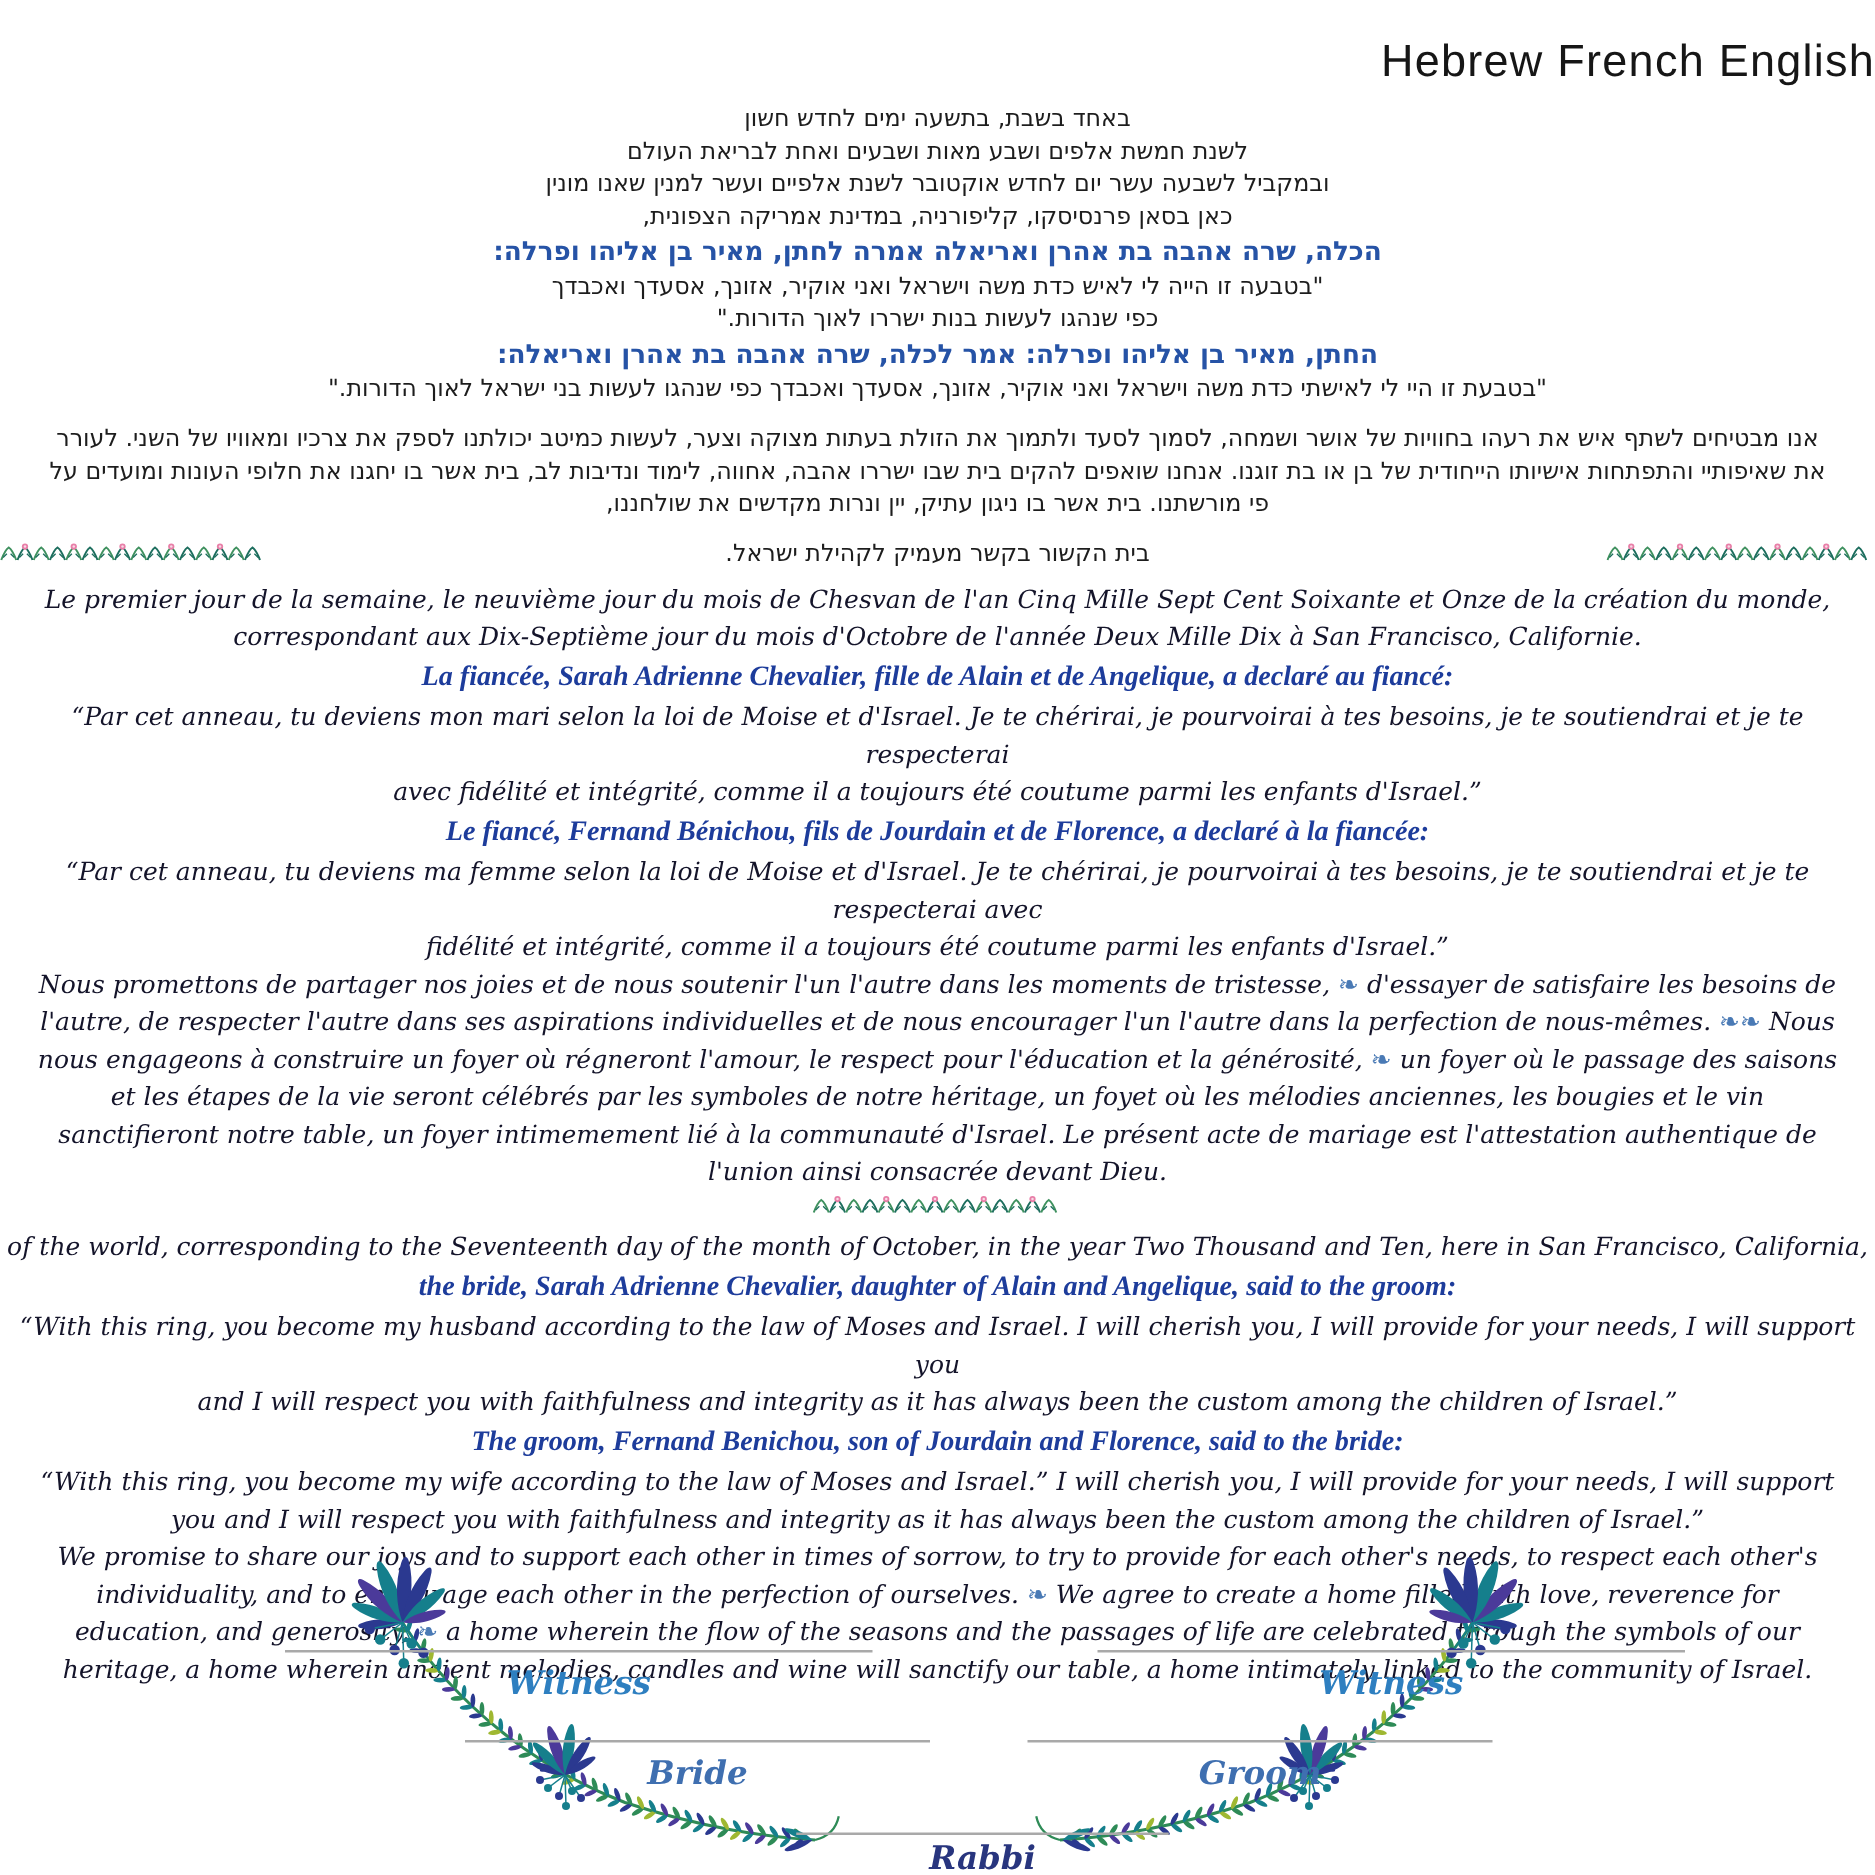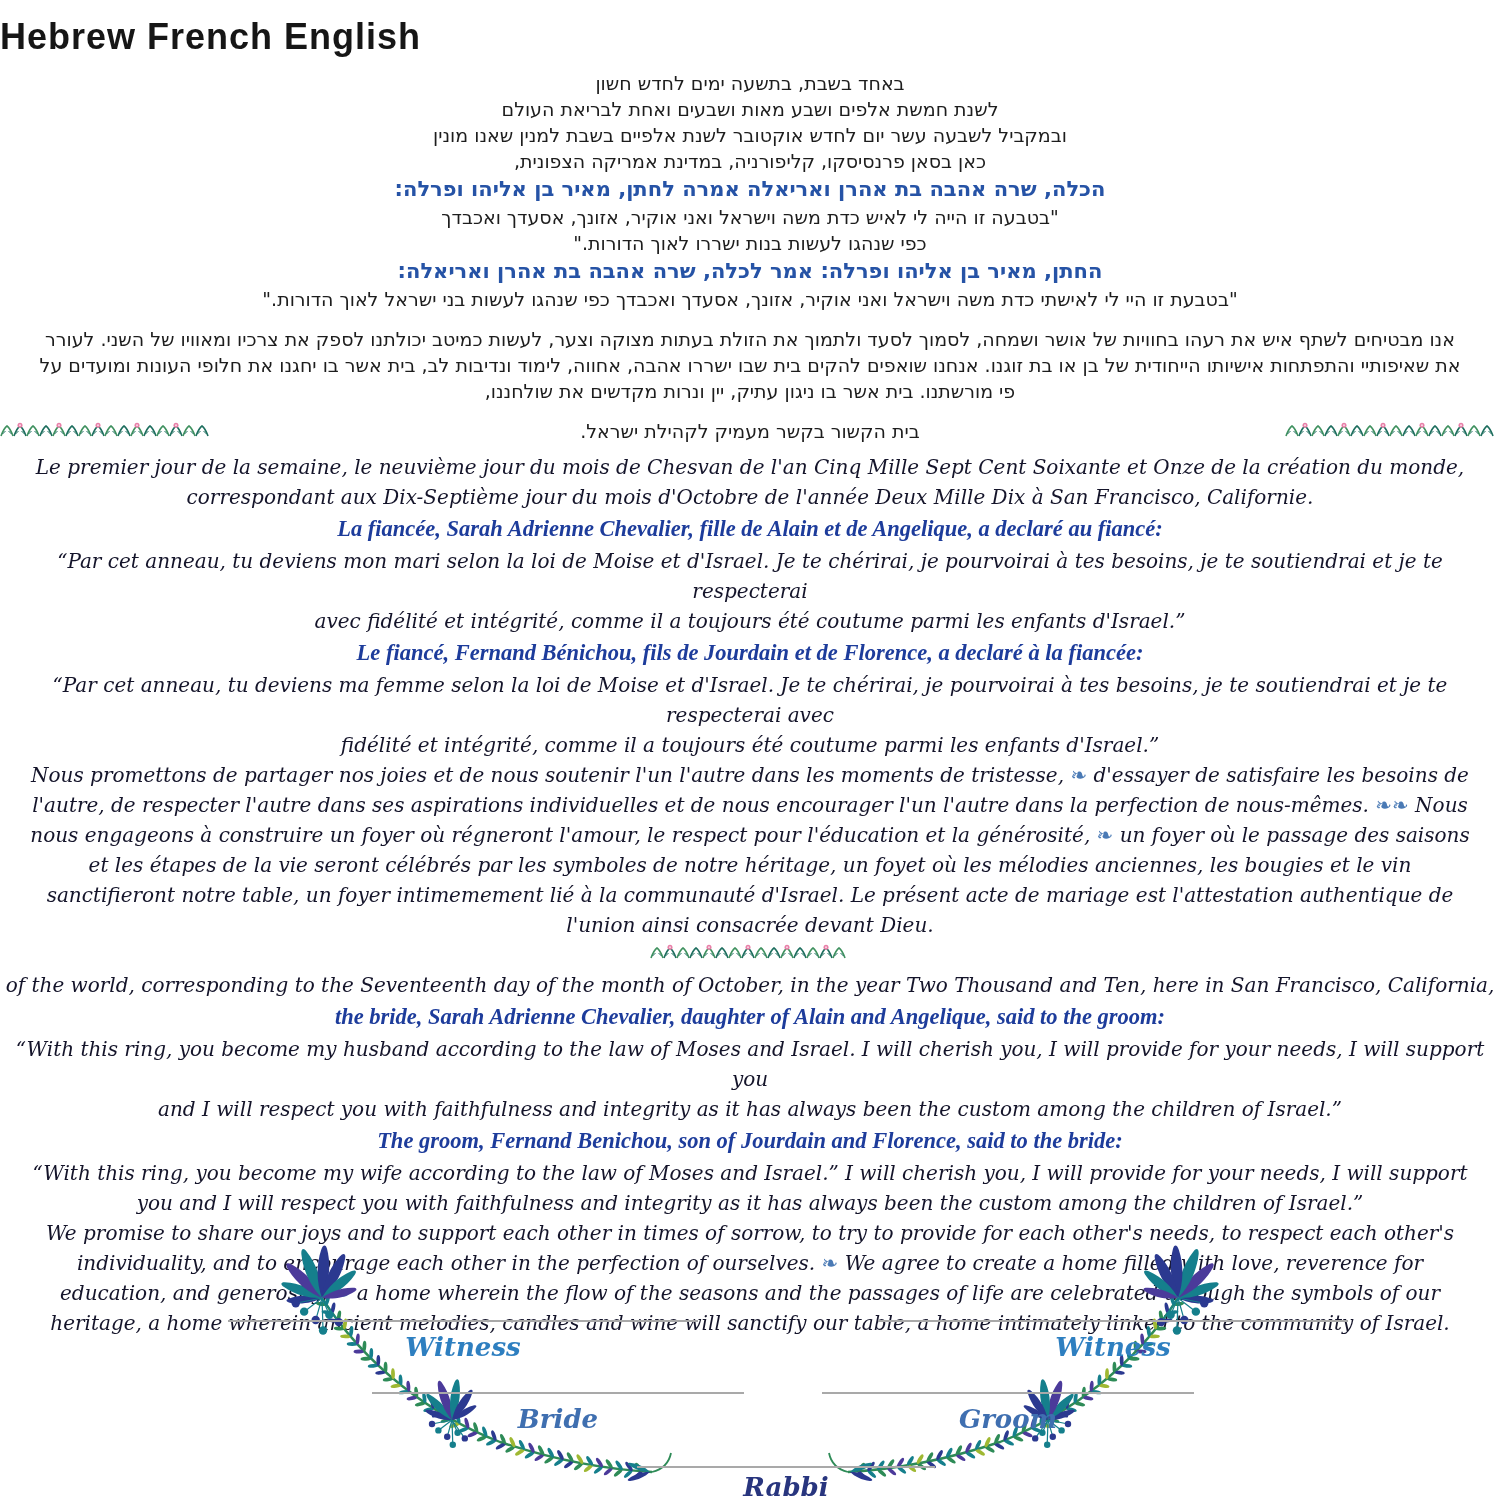--- a/index.html
+++ b/index.html
@@ -1,22 +1,22 @@
 <!DOCTYPE html>
 <html style="--hebrew-heading-blue: #2653a6; --latin-heading-blue: #1d3c9b; --ornament-blue: #4a7ab5; --witness-label-blue: #2e7fc0; --bride-groom-label-blue: #3f6fb0; --rabbi-label-navy: #28357e; --signature-line-gray: #a9a9a9; --leaf-navy: #2b3990; --leaf-teal: #157f8c; --leaf-purple: #4b3a9a; --leaf-green: #2e8b57; --leaf-yellowgreen: #9fb832; --flower-pink: #e87fa8; --divider-teal: #1d6e5e; --divider-green: #3f915f;"><head>
 <meta charset="utf-8">
 <style>
   html,body{margin:0;padding:0;}
   body{
     width:1500px;height:1500px;position:relative;overflow:hidden;
     background:#ffffff;font-family:"DejaVu Serif",serif;
   }
   .page-title{
-    padding-top:16px;text-align:left;
-    font-family:"Liberation Sans",sans-serif;font-size:36px;font-weight:700;
+    padding-top:28px;text-align:right;
+    font-family:"Liberation Sans",sans-serif;font-size:36px;font-weight:400;
     letter-spacing:1px;color:#161616;
   }
   
   .hebrew{
     direction:rtl;text-align:center;margin-top:12px;
     font-family:"DejaVu Sans",sans-serif;
     font-size:19px;line-height:26px;color:#1d1d1d;
   }
   .hebrew .heb-blue{
     color:var(--hebrew-heading-blue,#2653a6);font-weight:bold;font-size:21px;line-height:30px;
@@ -53,21 +53,21 @@
   .lbl-rabbi{color:var(--rabbi-label-navy,#28357e);}
 </style>
 </head>
 <body>
 
 <div class="page-title">Hebrew French English</div>
 
 <div class="hebrew">
   <div>באחד בשבת, בתשעה ימים לחדש חשון</div>
   <div>לשנת חמשת אלפים ושבע מאות ושבעים ואחת לבריאת העולם</div>
-  <div>ובמקביל לשבעה עשר יום לחדש אוקטובר לשנת אלפיים בשבת למנין שאנו מונין</div>
+  <div>ובמקביל לשבעה עשר יום לחדש אוקטובר לשנת אלפיים ועשר למנין שאנו מונין</div>
   <div>כאן בסאן פרנסיסקו, קליפורניה, במדינת אמריקה הצפונית,</div>
   <div class="heb-blue">הכלה, שרה אהבה בת אהרן ואריאלה אמרה לחתן, מאיר בן אליהו ופרלה:</div>
   <div>"בטבעה זו הייה לי לאיש כדת משה וישראל ואני אוקיר, אזונך, אסעדך ואכבדך</div>
   <div>כפי שנהגו לעשות בנות ישררו לאוך הדורות."</div>
   <div class="heb-blue">החתן, מאיר בן אליהו ופרלה: אמר לכלה, שרה אהבה בת אהרן ואריאלה:</div>
   <div>"בטבעת זו היי לי לאישתי כדת משה וישראל ואני אוקיר, אזונך, אסעדך ואכבדך כפי שנהגו לעשות בני ישראל לאוך הדורות."</div>
   <div class="heb-para">אנו מבטיחים לשתף איש את רעהו בחוויות של אושר ושמחה, לסמוך לסעד ולתמוך את הזולת בעתות מצוקה וצער, לעשות כמיטב יכולתנו לספק את צרכיו ומאוויו של השני. לעורר את שאיפותיי והתפתחות אישיותו הייחודית של בן או בת זוגנו. אנחנו שואפים להקים בית שבו ישררו אהבה, אחווה, לימוד ונדיבות לב, בית אשר בו יחגנו את חלופי העונות ומועדים על פי מורשתנו. בית אשר בו ניגון עתיק, יין ונרות מקדשים את שולחננו,</div>
   <div class="heb-final-row">
     <svg class="flower-row" width="215" height="18">
         <path d="M1 14 Q4 6 7 4 Q10 6 13 14" fill="none" stroke="#3f915f" stroke-width="1.6"></path>

